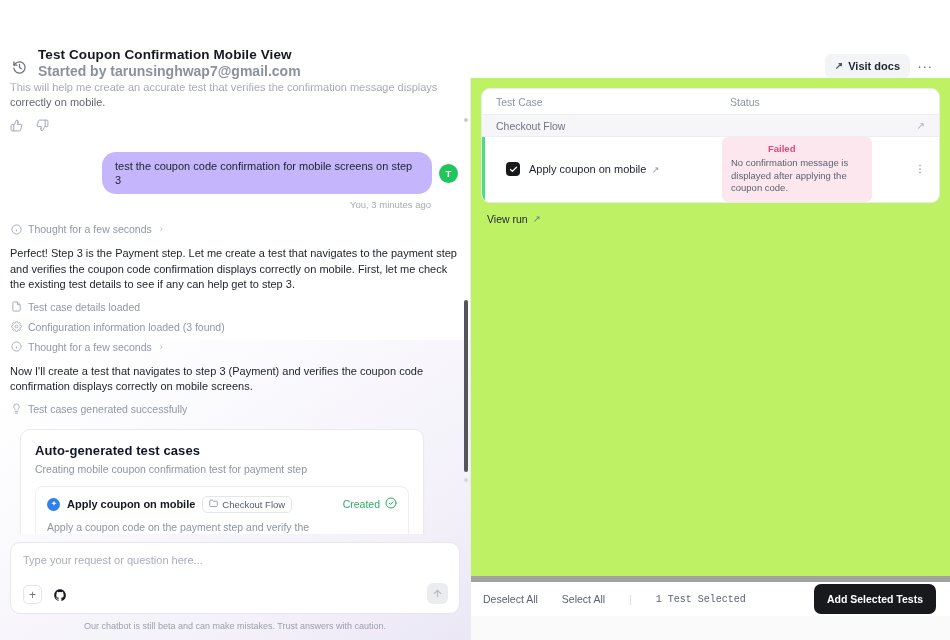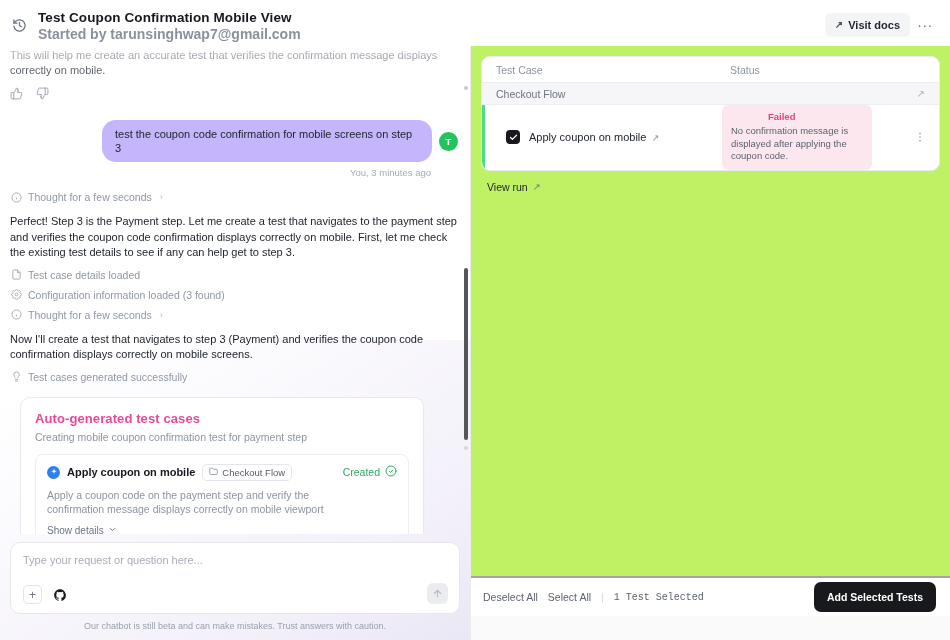--- a/index.html
+++ b/index.html
@@ -10,24 +10,24 @@
     background: #ffffff;
     overflow: hidden;
     -webkit-font-smoothing: antialiased;
   }
 
   .app { position: relative; width: 950px; height: 640px; display: flex; flex-direction: column; }
 
   
   .header {
     height: 46px; flex: 0 0 46px;
-    display: flex; align-items: center;
+    display: flex; align-items: flex-end;
     padding: 4px 14px 0 8px;
     background: #ffffff;
-    position: relative; z-index: 30;
+    position: relative; z-index: 30; margin-top: 32px;
   }
   .header-icon {
     width: 22px; height: 22px; flex: 0 0 22px;
     display: flex; align-items: center; justify-content: center;
     color: #6b7280; margin-right: 8px;
   }
   .header-titles { flex: 1 1 auto; min-width: 0; }
   .header-title {
     font-size: 13.5px; font-weight: bold; color: #16181d;
     letter-spacing: .1px; line-height: 16px;
@@ -109,21 +109,21 @@
     font-size: 11px; line-height: 15.5px; color: #22262f; margin-top: 11px;
   }
 
   .gen-card {
     margin-top: 14px; margin-left: 10px;
     border: 1px solid #e9eaee; border-radius: 10px;
     background: #ffffff; padding: 13px 14px 14px 14px;
     width: 404px;
     box-shadow: 0 1px 2px rgba(16,24,40,.03);
   }
-  .gen-card-title { font-size: 13px; font-weight: bold; color: #ec4899; letter-spacing: .1px; }
+  .gen-card-title { font-size: 13px; font-weight: bold; color: #0f172a; letter-spacing: .1px; }
   .gen-card-sub { font-size: 10.5px; color: #8d94a0; margin-top: 5px; }
   .gen-item {
     margin-top: 11px; border: 1px solid #eceef1; border-radius: 8px;
     padding: 9px 11px 9px 11px; background: #fff;
   }
   .gen-item-head { display: flex; align-items: center; gap: 7px; }
   .spark-ico {
     width: 13px; height: 13px; border-radius: 50%; flex: 0 0 13px;
     background: #2f80ed; display: flex; align-items: center; justify-content: center;
   }
@@ -224,22 +224,22 @@
   .status-desc { font-size: 9.5px; color: #5c6270; line-height: 12.5px; margin-top: 2px; }
   .row-kebab { width: 18px; flex: 0 0 18px; display: flex; align-items: center; justify-content: center; color: #8d94a0; font-size: 12px; cursor: pointer; }
 
   .view-run {
     display: inline-flex; align-items: center; gap: 5px;
     font-size: 10.5px; color: #22262f; margin: 10px 0 0 6px; cursor: pointer;
   }
   .view-run .ext { color: #6d7482; font-size: 9.5px; }
 
   .right-footer {
-    flex: 0 0 40px; border-top: 2px solid #a3a3a3; background: #fff;
-    display: flex; align-items: center; padding: 0 14px 0 12px; gap: 10px;
+    flex: 0 0 40px; border-top: 6px solid #a3a3a3; background: #fff;
+    display: flex; align-items: center; padding: 0 14px 0 12px; gap: 24px;
   }
   .footer-link { font-size: 10.5px; color: #5c6270; cursor: pointer; }
   .footer-sep { color: #d7d9de; font-size: 10.5px; }
   .footer-count { font-size: 10px; color: #5c6270; font-family: Liberation Mono, monospace; }
   .add-btn {
     margin-left: auto; background: #17191d; color: #fff; border: none;
     border-radius: 7px; padding: 9px 13px; font-size: 10.5px; font-weight: bold;
     cursor: pointer; font-family: "Liberation Sans", sans-serif;
   }
   .right-bottom-strip { flex: 0 0 24px; background: #fafafa; }

